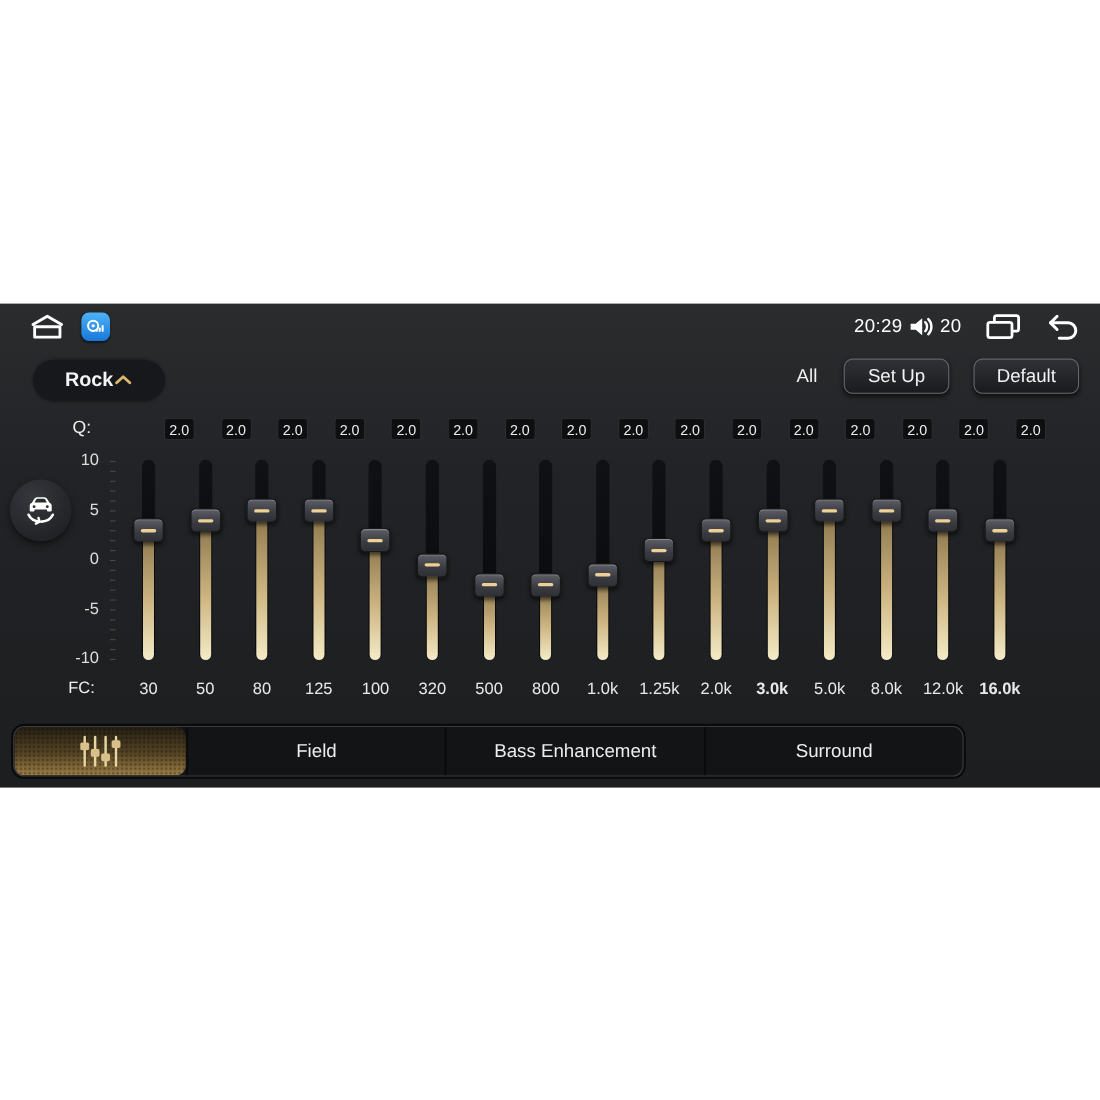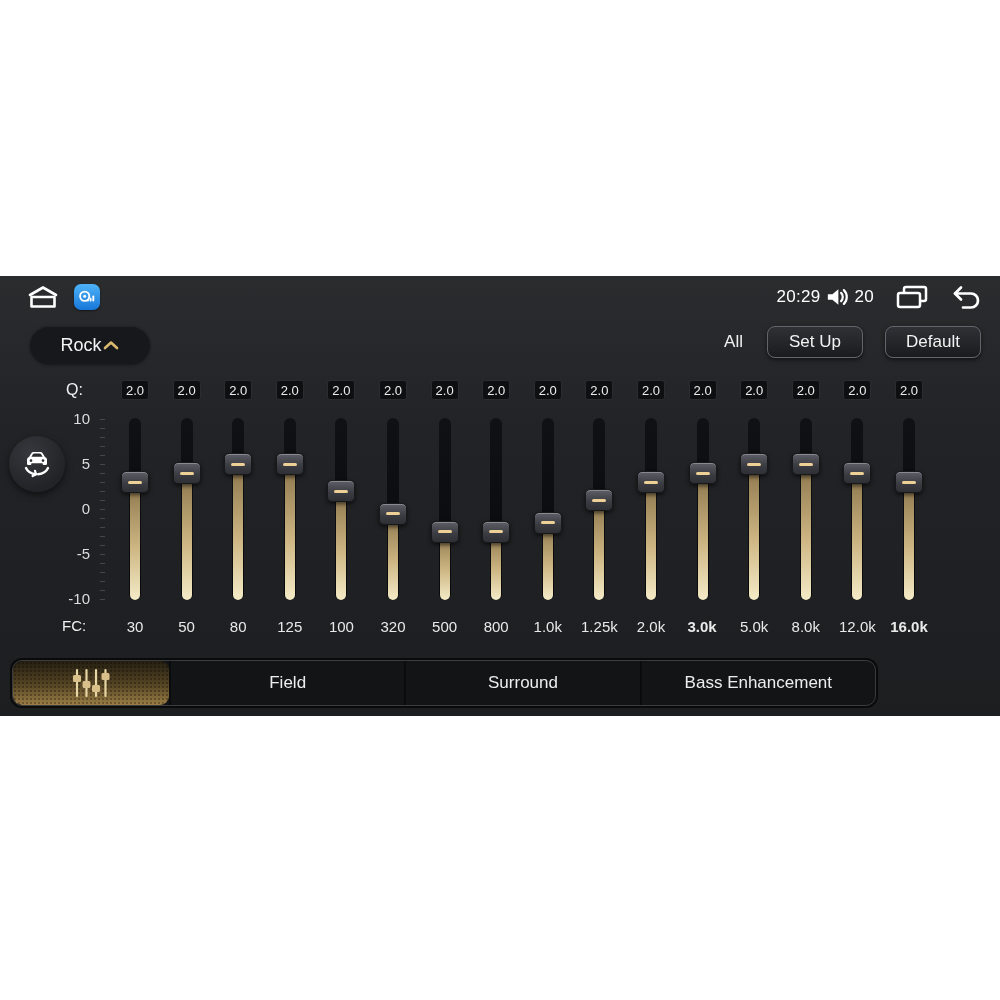--- a/index.html
+++ b/index.html
@@ -10,32 +10,32 @@
 
   
   .status-left { position:absolute; left:24px; top:6px; height:30px; display:flex; align-items:center; gap:12px; }
   .status-right { position:absolute; right:18px; top:5px; height:32px; display:flex; align-items:center; gap:14px; color:#fff; }
   .vol-group { display:flex; align-items:center; gap:5px; font-size:17px; font-weight:400; letter-spacing:.3px; }
   .app-icon { width:26px; height:26px; border-radius:7px; background:linear-gradient(180deg,#4db3f7,#1777d9); display:flex; align-items:center; justify-content:center; box-shadow:0 1px 2px rgba(0,0,0,.5); }
 
   
   .preset-pill { position:absolute; left:30px; top:50px; width:120px; height:38px; border-radius:20px; background:#17181b;
                  box-shadow:inset 0 1px 0 rgba(255,255,255,.06), 0 1px 3px rgba(0,0,0,.45);
-                 display:flex; align-items:center; justify-content:center; gap:0; font-size:18px; color:#f4f4f4; cursor:pointer; }
+                 display:flex; align-items:center; justify-content:center; gap:0; font-size:18px; color:#f4f4f4; cursor:pointer;font-weight:bold; }
   .header-right { position:absolute; right:19px; top:50px; display:flex; align-items:center; gap:22px; }
   .all-label { font-size:17px; color:#f0f0f0; margin-right:2px; }
   .btn { min-width:96px; height:32px; padding:0 16px; border-radius:8px; border:1px solid #64656b;
          background:linear-gradient(180deg,#303136,#1a1b1e); color:#f2f2f2; font-size:17px;
          display:flex; align-items:center; justify-content:center; box-shadow:0 2px 4px rgba(0,0,0,.55); cursor:pointer; }
 
   
   .q-row-label  { position:absolute; left:66px; top:105px; font-size:16px; color:#f0f0f0; }
   .fc-row-label { position:absolute; left:62px; top:341px; font-size:15px; color:#f0f0f0; }
   .q-box { position:absolute; width:28px; height:20px; top:104px; border-radius:3px; background:#0e0f11; border:1px solid #2b2c2f;
-           color:#ededed; font-size:13px; display:flex; align-items:center; justify-content:center; }
+           color:#ededed; font-size:13px; display:flex; align-items:center; justify-content:center;margin-left:28px; }
   .axis-label { position:absolute; width:52px; left:38px; text-align:right; font-size:15px; color:#dddddd; }
   .tick { position:absolute; left:100px; width:5px; height:1px; background:#46474a; }
 
   
   .track { position:absolute; top:142px; width:12px; height:182px; border-radius:6px;
            background:linear-gradient(180deg,#101114,#08090b); }
   .fill { position:absolute; width:10px; border-radius:5px;
           background:linear-gradient(180deg,#8a744a 0%,#cdb582 55%,#f4ebc7 100%); }
   .handle { position:absolute; width:28px; height:22px; border-radius:5px; border:1px solid #17181a;
             background:linear-gradient(180deg,#5d5e66,#3a3b41 60%,#2f3035);
@@ -300,21 +300,21 @@
               <rect x="23" y="19" width="8" height="7" rx="1.5"></rect>
               <rect x="32.5" y="7" width="8" height="7" rx="1.5"></rect>
             </g>
           </svg>
         </span>
       </div>
       <div class="tab">
         <span>Field</span>
       </div>
       <div class="tab">
+        <span>Bass Enhancement</span>
+      </div>
+      <div class="tab">
         <span>Surround</span>
-      </div>
-      <div class="tab">
-        <span>Bass Enhancement</span>
       </div>
     </div>
 
   </div>
 </div>
 
 </body></html>

